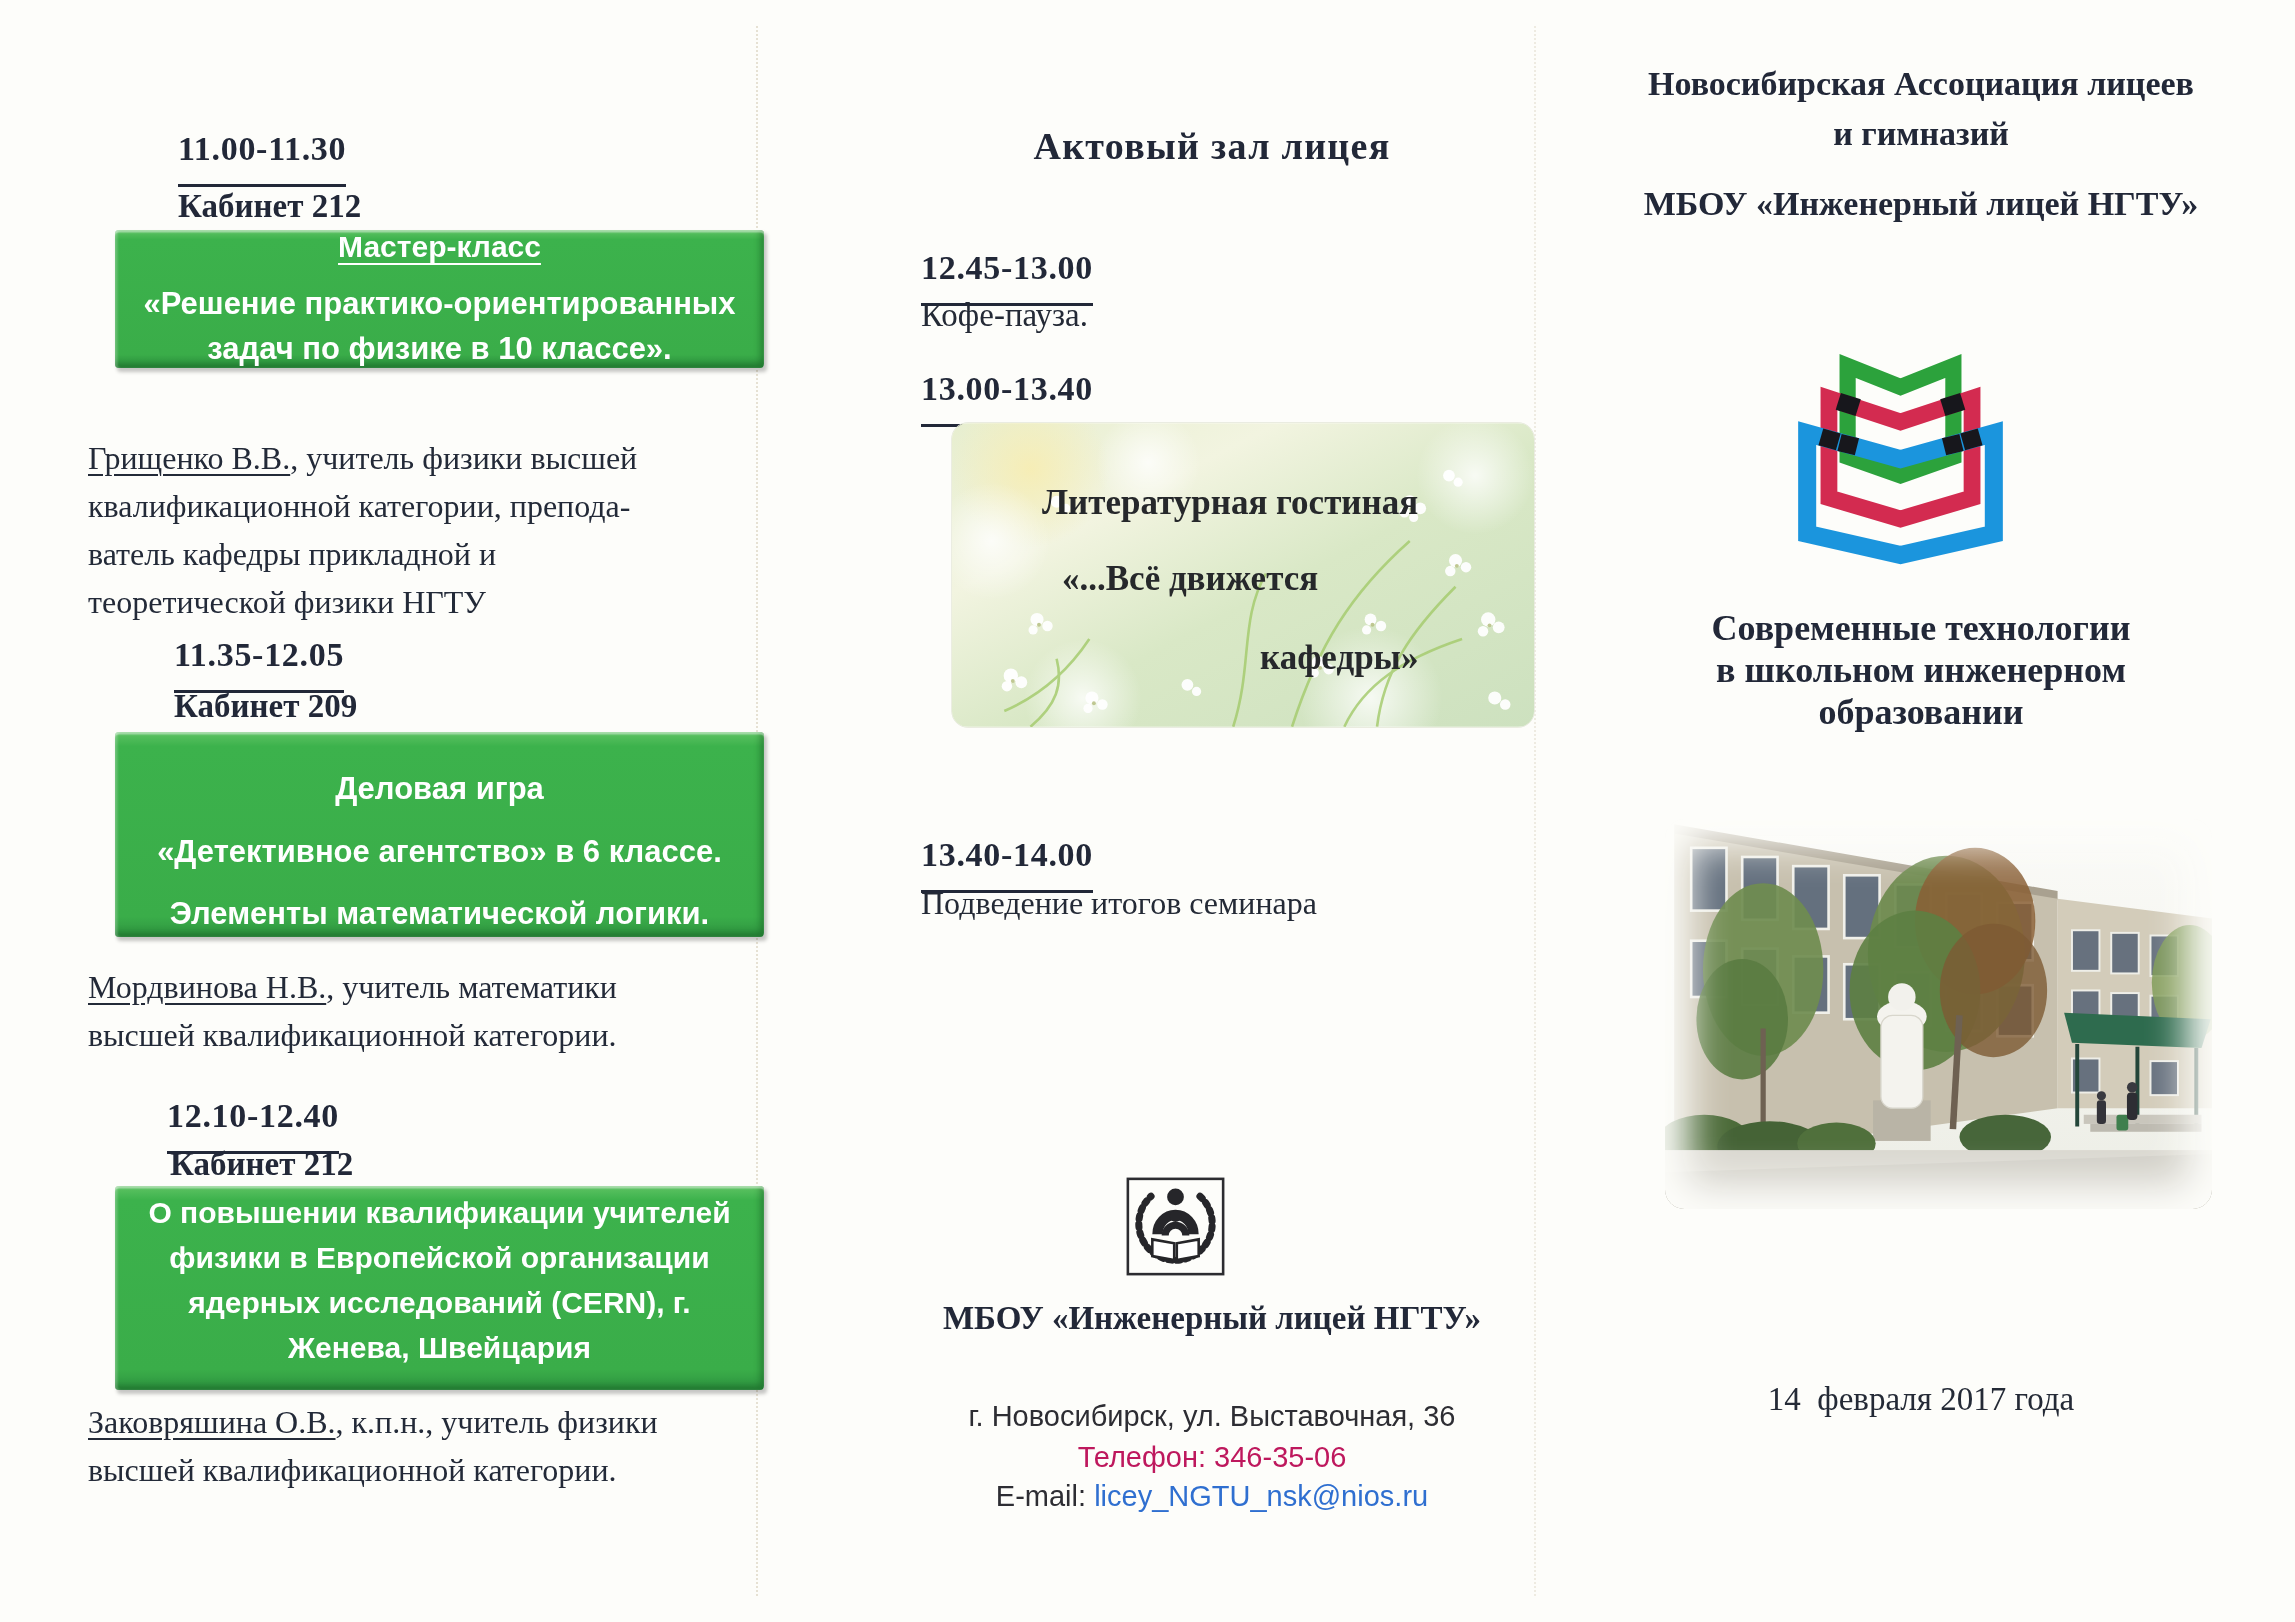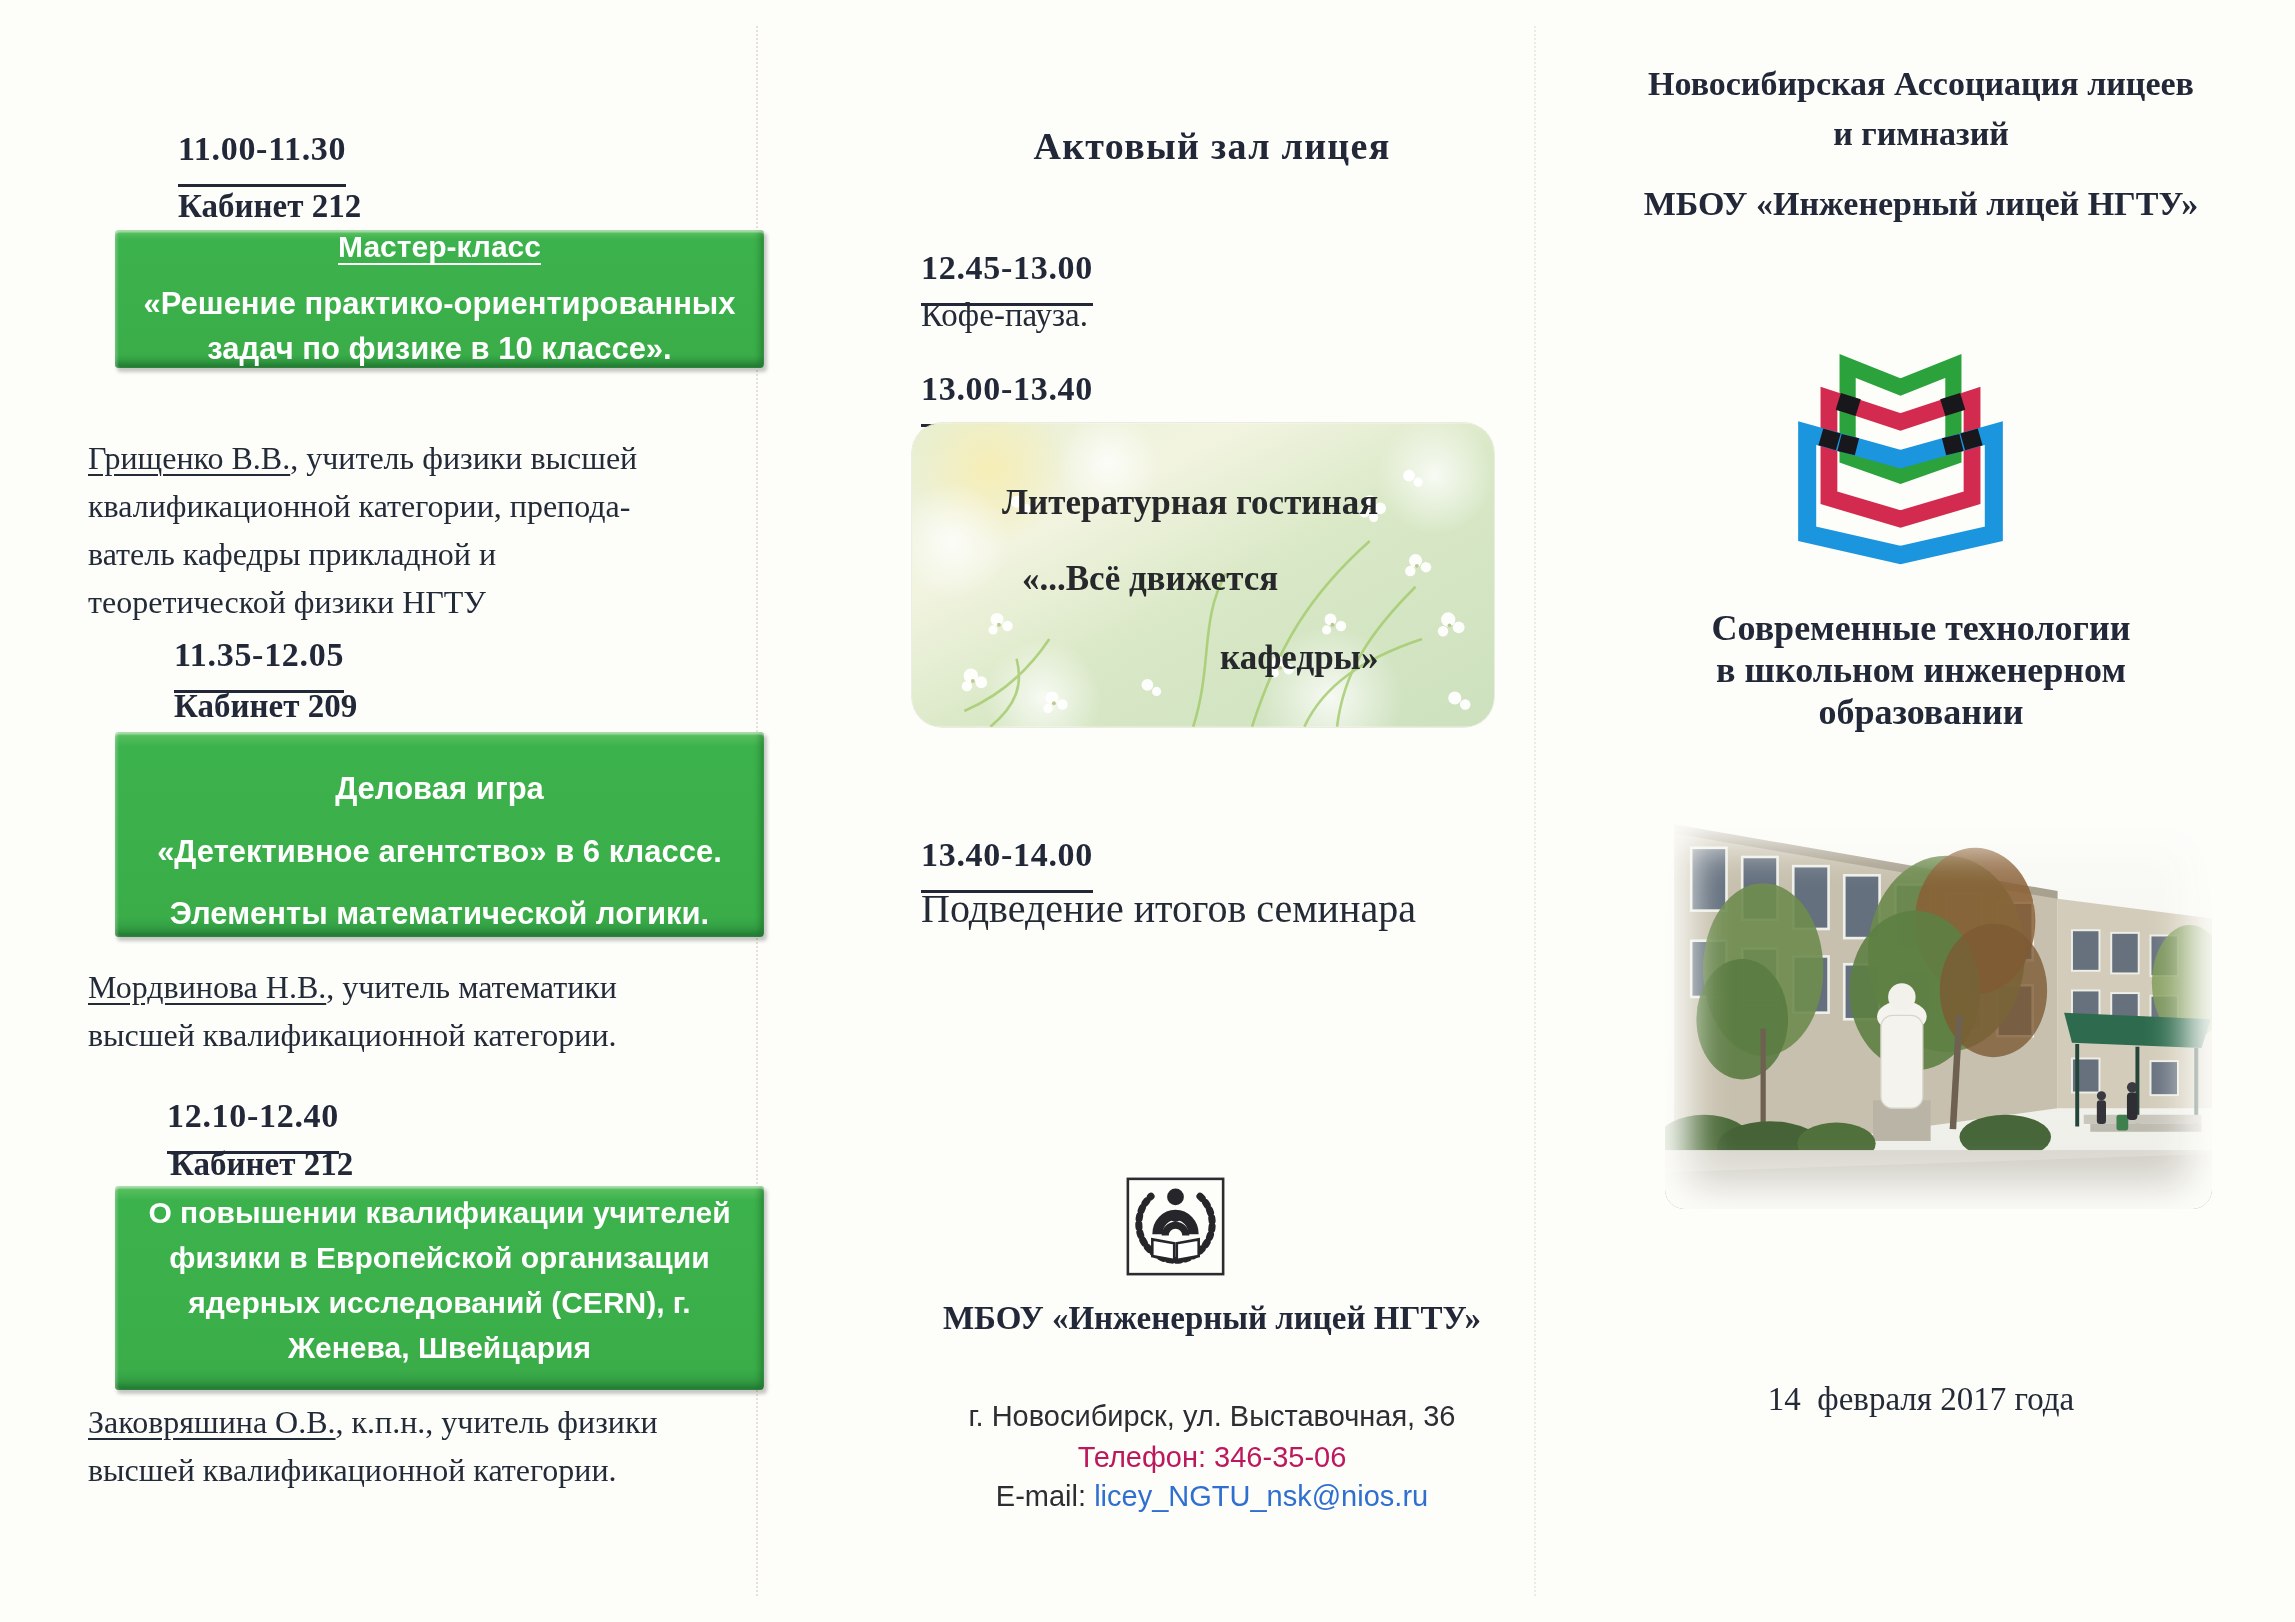--- a/index.html
+++ b/index.html
@@ -56,22 +56,22 @@
   .uname{
     text-decoration:underline;
     text-decoration-thickness:2px;
     text-underline-offset:4.6px;
     margin-top:36px;
   }
   .fold{
     width:0;border-left:2px dotted #ddd6c3;
   }
   .card{
-    left:912px;top:423px;width:582px;height:304px;
-    border-radius:30px;overflow:hidden;
+    left:952px;top:423px;width:582px;height:304px;
+    border-radius:16px;overflow:hidden;
     box-shadow:0 0 0 0.7px #e3e6d8;
   }
   .cardtext{
     position:absolute;
     font-family:"Liberation Serif",serif;
     font-weight:bold;font-size:35px;color:#26282b;
   }
   .photo{
     left:1665px;top:819px;width:547px;height:390px;
     border-radius:19.6px;overflow:hidden;
@@ -245,21 +245,21 @@
           <circle cx="93" cy="394" r="3"></circle>
             <circle cx="217" cy="428" r="3"></circle>
         </g>
       </svg>
       <div class="cardtext" style="left:90px;top:60px">Литературная гостиная</div>
       <div class="cardtext" style="left:110px;top:136px">«...Всё движется</div>
       <div class="cardtext" style="left:308px;top:215px">кафедры»</div>
     </div>
 
     <div class="abs time" style="left:921px;top:836px">13.40-14.00</div>
-    <div class="abs serif" style="left:921px;top:885px;font-size:40px;color:#242a36">Подведение итогов семинара</div>
+    <div class="abs serif" style="left:921px;top:885px;font-size:32px;color:#242a36">Подведение итогов семинара</div>
 
     <svg class="abs" style="left:1124px;top:1175px" width="103" height="103" viewBox="0 0 160 160">
       <rect x="6" y="6" width="148" height="148" fill="none" stroke="#2c2c30" stroke-width="4"></rect>
       <path d="M 118,33 A 57,57 0 1 1 42,33" fill="none" stroke="#26262a" stroke-width="11" stroke-dasharray="5 8" stroke-linecap="round"></path>
       <circle cx="80" cy="34" r="13" fill="#26262a"></circle>
       <path d="M52,92 A28,30 0 0 1 108,92" fill="none" stroke="#26262a" stroke-width="16"></path>
       <circle cx="80" cy="64" r="9" fill="#26262a"></circle>
       <path d="M64,94 A16,16 0 0 1 96,94" fill="none" stroke="#26262a" stroke-width="11"></path>
       <path d="M44,100 L78,106 L78,132 L44,126 Z" fill="#ffffff" stroke="#26262a" stroke-width="4"></path>
       <path d="M116,100 L82,106 L82,132 L116,126 Z" fill="#ffffff" stroke="#26262a" stroke-width="4"></path>

